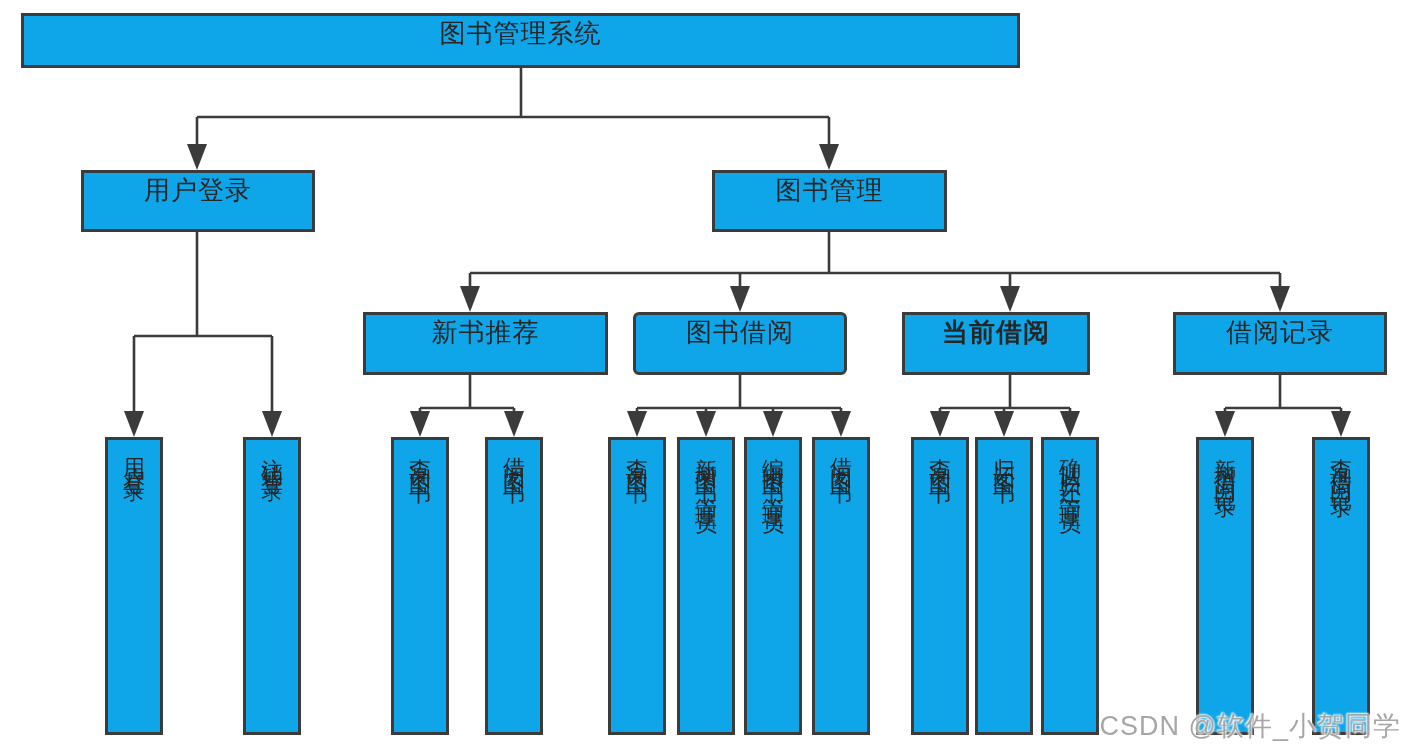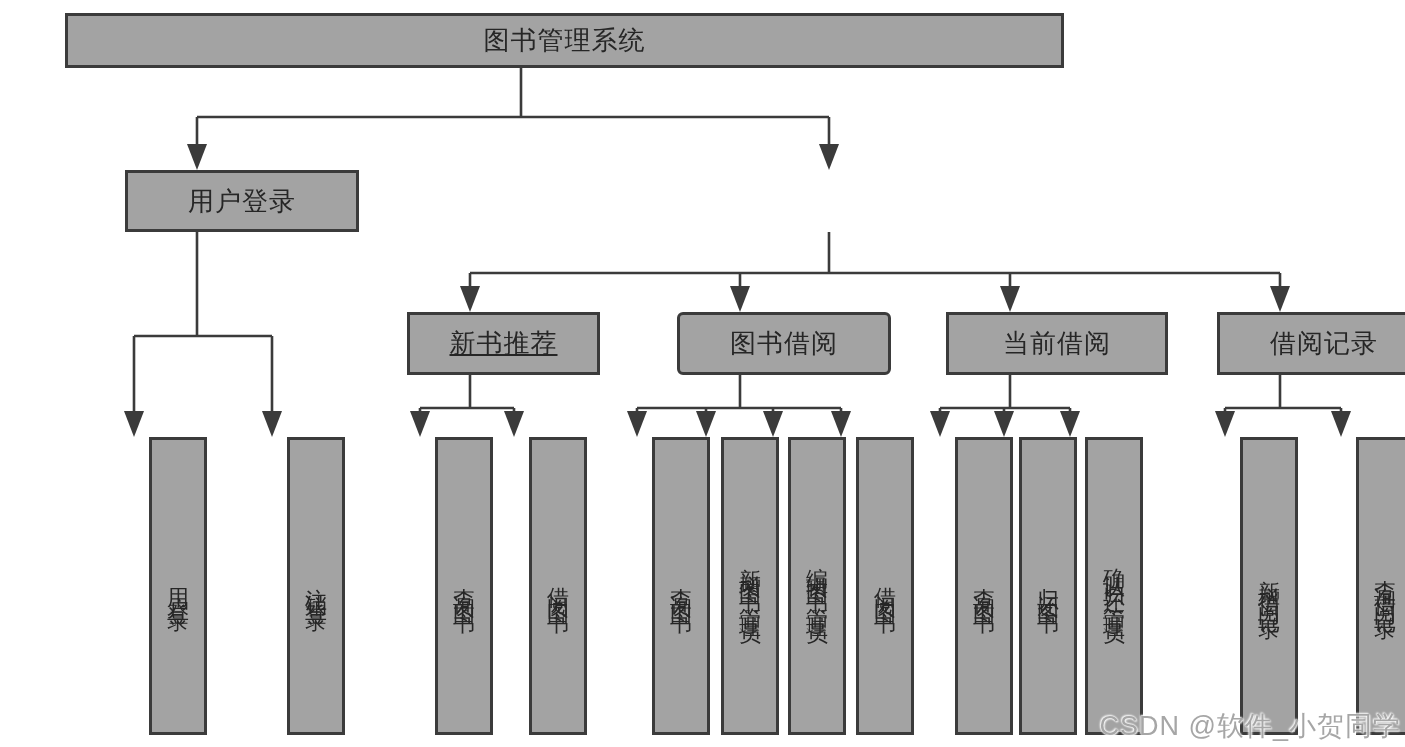--- a/index.html
+++ b/index.html
@@ -19,49 +19,47 @@
     position: absolute;
     left: 0;
     top: 0;
     width: 1405px;
     height: 747px;
     z-index: 1;
   }
   .node {
     position: absolute;
     box-sizing: border-box;
-    background: #a3a3a3;
+    background: #0ea5e9;
     border: 3px solid #3b3b3b;
     display: flex;
-    align-items: center;
     justify-content: center;
     z-index: 2;
     color: #262626;
-    margin-left: 44px;
   }
   .node.h { font-size: 26px; letter-spacing: 1px; }
   .node.leaf { width: 58px; top: 437px; height: 298px; }
   .node.leaf .vtext {
     writing-mode: vertical-rl;
     text-orientation: mixed;
     font-size: 22px;
     letter-spacing: 8px;
     line-height: 1;
     white-space: nowrap;
     color: #262626;
   }
   
   .n-root   { left: 21px;  top: 13px;  width: 999px; height: 55px; }
   
   .n-userlogin { left: 81px;  top: 170px; width: 234px; height: 62px; }
   .n-bookmgmt  { left: 712px; top: 170px; width: 235px; height: 62px; }
   
-  .n-m0 { left: 363px;  top: 312px; width: 193px; height: 63px; text-decoration: underline; }
+  .n-m0 { left: 363px;  top: 312px; width: 245px; height: 63px; }
   .n-m1 { left: 633px;  top: 312px; width: 214px; height: 63px; border-radius: 6px; }
-  .n-m2 { left: 902px;  top: 312px; width: 222px; height: 63px; }
+  .n-m2 { left: 902px;  top: 312px; width: 188px; height: 63px; font-weight: bold; }
   .n-m3 { left: 1173px; top: 312px; width: 214px; height: 63px; }
   
   .l-u0  { left: 105px; }
   .l-u1  { left: 243px; }
   .l-m0a { left: 391px; }
   .l-m0b { left: 485px; }
   .l-m1a { left: 608px; }
   .l-m1b { left: 677px; }
   .l-m1c { left: 744px; }
   .l-m1d { left: 812px; }
@@ -127,20 +125,23 @@
     </g>
   </svg>
 
   <div class="node h n-root">
     <span>图书管理系统</span>
   </div>
 
   <div class="node h n-userlogin">
     <span>用户登录</span>
   </div>
+  <div class="node h n-bookmgmt">
+    <span>图书管理</span>
+  </div>
 
   <div class="node h n-m0">
     <span>新书推荐</span>
   </div>
   <div class="node h n-m1">
     <span>图书借阅</span>
   </div>
   <div class="node h n-m2">
     <span>当前借阅</span>
   </div>

